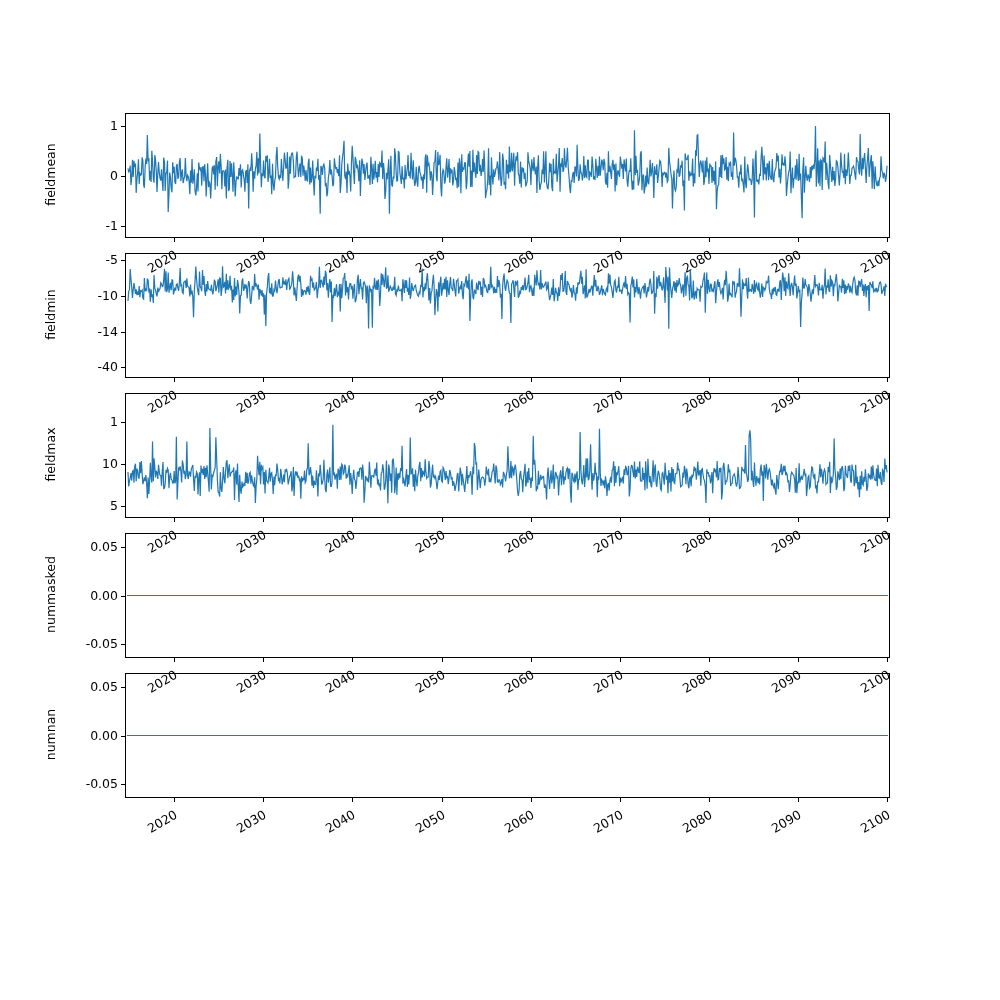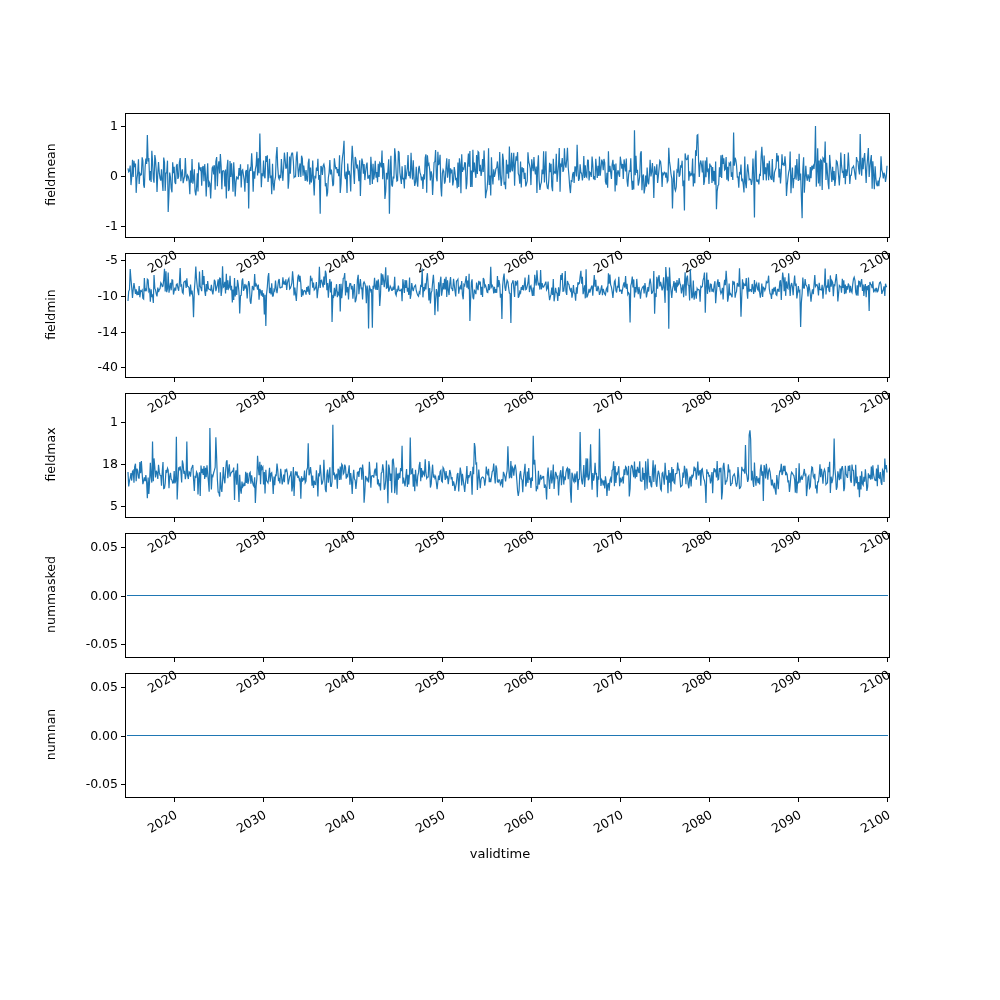--- a/index.html
+++ b/index.html
@@ -145,21 +145,21 @@
       <div class="tickmark" style="left: 887.325px; top: 378px; width: 1px; height: 4px;"></div>
       <div class="xtick" style="left: 827.325px; width: 62px; top: 386px;">2100</div>
       <div class="panel" style="left: 125px; top: 393px; width: 765px; height: 125px;">
         <svg viewBox="0 0 765 125" preserveAspectRatio="none">
           <path d="M 2.0 79.30 L 2.7 93.92 L 3.5 88.06 L 4.2 85.46 L 5.0 80.26 L 5.7 87.98 L 6.5 78.68 L 7.2 77.69 L 8.0 90.27 L 8.7 74.06 L 9.5 70.82 L 10.2 88.68 L 11.0 75.76 L 11.7 78.20 L 12.5 85.33 L 13.2 85.44 L 13.9 69.14 L 14.7 80.49 L 15.4 68.25 L 16.2 80.73 L 16.9 91.63 L 17.7 88.32 L 18.4 84.70 L 19.2 88.62 L 19.9 82.44 L 20.7 89.95 L 21.4 105.83 L 22.2 84.84 L 22.9 101.50 L 23.7 87.82 L 24.4 69.98 L 25.2 84.46 L 25.9 89.99 L 26.6 48.28 L 27.4 88.76 L 28.1 65.46 L 28.9 74.51 L 29.6 84.91 L 30.4 78.05 L 31.1 80.12 L 31.9 86.29 L 32.6 71.88 L 33.4 79.40 L 34.1 82.67 L 34.9 82.80 L 35.6 93.16 L 36.4 78.00 L 37.1 69.21 L 37.8 96.13 L 38.6 95.75 L 39.3 91.00 L 40.1 77.16 L 40.8 80.29 L 41.6 75.50 L 42.3 77.43 L 43.1 95.69 L 43.8 83.60 L 44.6 80.19 L 45.3 86.64 L 46.1 87.44 L 46.8 90.41 L 47.6 90.21 L 48.3 78.21 L 49.0 90.81 L 49.8 88.47 L 50.5 43.50 L 51.3 107.18 L 52.0 90.62 L 52.8 74.56 L 53.5 76.53 L 54.3 73.54 L 55.0 78.25 L 55.8 89.98 L 56.5 67.55 L 57.3 71.48 L 58.0 81.06 L 58.8 78.11 L 59.5 86.60 L 60.3 81.36 L 61.0 48.19 L 61.7 82.39 L 62.5 86.42 L 63.2 79.12 L 64.0 79.89 L 64.7 84.06 L 65.5 75.80 L 66.2 74.33 L 67.0 72.09 L 67.7 86.44 L 68.5 98.49 L 69.2 83.21 L 70.0 85.37 L 70.7 79.15 L 71.5 80.91 L 72.2 102.23 L 72.9 85.72 L 73.7 79.60 L 74.4 103.59 L 75.2 72.80 L 75.9 80.51 L 76.7 76.15 L 77.4 82.34 L 78.2 73.25 L 78.9 86.27 L 79.7 74.94 L 80.4 84.50 L 81.2 72.38 L 81.9 80.87 L 82.7 89.63 L 83.4 99.27 L 84.1 34.57 L 84.9 75.54 L 85.6 96.94 L 86.4 82.85 L 87.1 83.79 L 87.9 80.05 L 88.6 77.66 L 89.4 74.62 L 90.1 43.87 L 90.9 65.59 L 91.6 86.35 L 92.4 99.63 L 93.1 99.99 L 93.9 104.22 L 94.6 79.56 L 95.4 96.24 L 96.1 99.53 L 96.8 88.90 L 97.6 74.14 L 98.3 85.52 L 99.1 90.74 L 99.8 79.18 L 100.6 69.08 L 101.3 67.25 L 102.1 85.66 L 102.8 77.10 L 103.6 71.55 L 104.3 84.04 L 105.1 80.31 L 105.8 79.75 L 106.6 78.49 L 107.3 78.52 L 108.0 74.83 L 108.8 107.59 L 109.5 81.48 L 110.3 77.63 L 111.0 92.14 L 111.8 70.71 L 112.5 92.18 L 113.3 109.75 L 114.0 82.17 L 114.8 97.16 L 115.5 101.29 L 116.3 88.90 L 117.0 94.42 L 117.8 93.12 L 118.5 90.21 L 119.2 93.55 L 120.0 79.01 L 120.7 90.41 L 121.5 79.98 L 122.2 91.19 L 123.0 88.15 L 123.7 80.74 L 124.5 79.59 L 125.2 91.07 L 126.0 82.69 L 126.7 88.29 L 127.5 92.53 L 128.2 93.73 L 129.0 84.55 L 129.7 110.64 L 130.5 93.23 L 131.2 86.19 L 131.9 62.69 L 132.7 75.06 L 133.4 82.52 L 134.2 68.77 L 134.9 91.61 L 135.7 71.99 L 136.4 75.97 L 137.2 74.37 L 137.9 91.89 L 138.7 79.22 L 139.4 101.19 L 140.2 77.08 L 140.9 87.97 L 141.7 89.21 L 142.4 90.41 L 143.1 83.82 L 143.9 75.07 L 144.6 89.12 L 145.4 80.74 L 146.1 79.96 L 146.9 87.44 L 147.6 101.68 L 148.4 83.77 L 149.1 92.73 L 149.9 82.50 L 150.6 82.74 L 151.4 70.70 L 152.1 76.74 L 152.9 88.50 L 153.6 85.23 L 154.3 90.84 L 155.1 76.11 L 155.8 81.91 L 156.6 91.91 L 157.3 88.12 L 158.1 81.94 L 158.8 89.62 L 159.6 76.58 L 160.3 78.31 L 161.1 76.85 L 161.8 80.73 L 162.6 91.96 L 163.3 88.35 L 164.1 83.70 L 164.8 82.47 L 165.6 78.46 L 166.3 98.94 L 167.0 94.25 L 167.8 74.16 L 168.5 103.72 L 169.3 84.07 L 170.0 78.70 L 170.8 81.67 L 171.5 78.80 L 172.3 85.32 L 173.0 82.81 L 173.8 87.34 L 174.5 85.57 L 175.3 106.32 L 176.0 83.72 L 176.8 89.19 L 177.5 85.43 L 178.2 87.60 L 179.0 77.71 L 179.7 90.14 L 180.5 88.58 L 181.2 77.46 L 182.0 75.00 L 182.7 50.12 L 183.5 82.54 L 184.2 80.69 L 185.0 74.35 L 185.7 80.95 L 186.5 93.13 L 187.2 82.95 L 188.0 95.50 L 188.7 88.12 L 189.4 91.61 L 190.2 91.96 L 190.9 77.42 L 191.7 86.61 L 192.4 104.09 L 193.2 80.52 L 193.9 83.69 L 194.7 71.87 L 195.4 80.43 L 196.2 92.06 L 196.9 90.51 L 197.7 86.74 L 198.4 66.81 L 199.2 85.38 L 199.9 97.27 L 200.7 99.78 L 201.4 81.68 L 202.1 76.70 L 202.9 90.12 L 203.6 83.68 L 204.4 74.47 L 205.1 93.64 L 205.9 93.78 L 206.6 88.88 L 207.4 31.38 L 208.1 81.64 L 208.9 80.75 L 209.6 87.01 L 210.4 82.80 L 211.1 81.06 L 211.9 96.35 L 212.6 75.96 L 213.3 77.52 L 214.1 87.31 L 214.8 73.67 L 215.6 87.13 L 216.3 71.31 L 217.1 72.63 L 217.8 81.44 L 218.6 80.12 L 219.3 71.80 L 220.1 74.28 L 220.8 86.03 L 221.6 82.38 L 222.3 83.66 L 223.1 77.91 L 223.8 72.39 L 224.5 92.09 L 225.3 80.32 L 226.0 87.22 L 226.8 101.64 L 227.5 86.28 L 228.3 77.05 L 229.0 86.11 L 229.8 87.85 L 230.5 96.59 L 231.3 88.39 L 232.0 79.57 L 232.8 79.20 L 233.5 84.31 L 234.3 75.74 L 235.0 75.22 L 235.8 75.50 L 236.5 87.23 L 237.2 71.62 L 238.0 79.79 L 238.7 110.51 L 239.5 98.97 L 240.2 83.42 L 241.0 85.45 L 241.7 87.94 L 242.5 86.01 L 243.2 89.92 L 244.0 68.93 L 244.7 79.53 L 245.5 95.21 L 246.2 83.38 L 247.0 82.90 L 247.7 83.15 L 248.4 84.98 L 249.2 78.08 L 249.9 75.88 L 250.7 82.96 L 251.4 69.52 L 252.2 91.89 L 252.9 86.59 L 253.7 93.75 L 254.4 90.76 L 255.2 97.96 L 255.9 80.46 L 256.7 79.45 L 257.4 71.42 L 258.2 77.31 L 258.9 97.21 L 259.6 95.56 L 260.4 87.63 L 261.1 67.58 L 261.9 88.07 L 262.6 111.02 L 263.4 71.65 L 264.1 75.85 L 264.9 88.29 L 265.6 80.73 L 266.4 100.29 L 267.1 67.54 L 267.9 65.71 L 268.6 73.84 L 269.4 100.72 L 270.1 92.56 L 270.9 74.83 L 271.6 102.25 L 272.3 80.89 L 273.1 87.03 L 273.8 80.05 L 274.6 85.55 L 275.3 75.12 L 276.1 78.45 L 276.8 52.53 L 277.6 91.11 L 278.3 84.94 L 279.1 90.08 L 279.8 93.80 L 280.6 83.53 L 281.3 76.32 L 282.1 94.41 L 282.8 82.00 L 283.5 91.83 L 284.3 81.06 L 285.0 44.18 L 285.8 81.08 L 286.5 80.53 L 287.3 75.47 L 288.0 94.20 L 288.8 81.64 L 289.5 98.90 L 290.3 76.95 L 291.0 86.68 L 291.8 94.05 L 292.5 83.52 L 293.3 79.94 L 294.0 72.49 L 294.7 69.03 L 295.5 88.59 L 296.2 75.32 L 297.0 84.77 L 297.7 77.84 L 298.5 81.22 L 299.2 82.54 L 300.0 66.27 L 300.7 79.96 L 301.5 85.68 L 302.2 84.39 L 303.0 84.36 L 303.7 68.10 L 304.5 74.96 L 305.2 95.10 L 306.0 91.44 L 306.7 79.75 L 307.4 71.82 L 308.2 84.87 L 308.9 82.90 L 309.7 85.51 L 310.4 83.84 L 311.2 90.47 L 311.9 96.85 L 312.7 88.97 L 313.4 82.83 L 314.2 87.45 L 314.9 79.07 L 315.7 77.68 L 316.4 88.44 L 317.2 89.35 L 317.9 74.56 L 318.6 75.81 L 319.4 80.72 L 320.1 87.42 L 320.9 78.28 L 321.6 84.96 L 322.4 84.08 L 323.1 91.64 L 323.9 84.96 L 324.6 77.25 L 325.4 80.29 L 326.1 86.76 L 326.9 84.27 L 327.6 93.38 L 328.4 88.73 L 329.1 91.81 L 329.8 98.47 L 330.6 93.97 L 331.3 90.32 L 332.1 81.84 L 332.8 80.32 L 333.6 98.94 L 334.3 86.64 L 335.1 74.85 L 335.8 79.40 L 336.6 92.94 L 337.3 81.06 L 338.1 87.35 L 338.8 92.70 L 339.6 99.49 L 340.3 90.84 L 341.1 84.34 L 341.8 73.26 L 342.5 91.29 L 343.3 82.62 L 344.0 84.28 L 344.8 82.18 L 345.5 78.35 L 346.3 84.69 L 347.0 102.31 L 347.8 74.05 L 348.5 81.56 L 349.3 49.84 L 350.0 53.93 L 350.8 71.03 L 351.5 70.46 L 352.3 97.58 L 353.0 87.43 L 353.7 76.85 L 354.5 86.59 L 355.2 95.68 L 356.0 86.88 L 356.7 84.92 L 357.5 84.25 L 358.2 84.81 L 359.0 86.35 L 359.7 93.18 L 360.5 87.42 L 361.2 73.76 L 362.0 80.42 L 362.7 81.73 L 363.5 75.96 L 364.2 89.56 L 364.9 86.72 L 365.7 89.62 L 366.4 84.62 L 367.2 78.84 L 367.9 77.96 L 368.7 70.58 L 369.4 81.58 L 370.2 90.88 L 370.9 72.69 L 371.7 75.77 L 372.4 89.10 L 373.2 89.68 L 373.9 87.13 L 374.7 87.46 L 375.4 92.12 L 376.2 90.27 L 376.9 86.40 L 377.6 94.89 L 378.4 79.12 L 379.1 81.17 L 379.9 84.10 L 380.6 88.87 L 381.4 81.66 L 382.1 78.07 L 382.9 53.07 L 383.6 72.71 L 384.4 84.94 L 385.1 84.27 L 385.9 68.06 L 386.6 85.65 L 387.4 74.29 L 388.1 75.69 L 388.8 82.95 L 389.6 74.89 L 390.3 71.68 L 391.1 77.91 L 391.8 87.09 L 392.6 98.63 L 393.3 103.68 L 394.1 98.32 L 394.8 82.10 L 395.6 78.23 L 396.3 85.87 L 397.1 87.44 L 397.8 99.85 L 398.6 84.30 L 399.3 78.89 L 400.1 70.86 L 400.8 94.03 L 401.5 90.31 L 402.3 78.78 L 403.0 90.49 L 403.8 75.18 L 404.5 86.55 L 405.3 85.94 L 406.0 95.59 L 406.8 84.64 L 407.5 88.46 L 408.3 42.54 L 409.0 71.74 L 409.8 66.91 L 410.5 78.04 L 411.3 98.92 L 412.0 94.75 L 412.7 95.70 L 413.5 78.13 L 414.2 92.15 L 415.0 88.09 L 415.7 82.13 L 416.5 86.35 L 417.2 85.53 L 418.0 83.76 L 418.7 83.86 L 419.5 95.47 L 420.2 91.97 L 421.0 95.42 L 421.7 107.20 L 422.5 82.14 L 423.2 74.67 L 423.9 85.91 L 424.7 96.43 L 425.4 85.63 L 426.2 77.54 L 426.9 90.95 L 427.7 85.36 L 428.4 71.76 L 429.2 96.45 L 429.9 87.48 L 430.7 79.15 L 431.4 81.18 L 432.2 85.22 L 432.9 84.06 L 433.7 103.12 L 434.4 89.30 L 435.2 80.91 L 435.9 77.47 L 436.6 92.71 L 437.4 83.06 L 438.1 73.43 L 438.9 92.06 L 439.6 83.77 L 440.4 87.59 L 441.1 79.83 L 441.9 76.14 L 442.6 75.11 L 443.4 86.68 L 444.1 76.16 L 444.9 76.62 L 445.6 98.99 L 446.4 110.39 L 447.1 79.96 L 447.8 82.13 L 448.6 88.19 L 449.3 89.49 L 450.1 80.91 L 450.8 89.60 L 451.6 82.40 L 452.3 78.62 L 453.1 97.54 L 453.8 86.83 L 454.6 86.49 L 455.3 38.51 L 456.1 76.55 L 456.8 87.79 L 457.6 91.97 L 458.3 83.30 L 459.0 72.11 L 459.8 94.40 L 460.5 85.01 L 461.3 65.26 L 462.0 84.87 L 462.8 65.58 L 463.5 87.72 L 464.3 85.96 L 465.0 77.42 L 465.8 51.17 L 466.5 78.71 L 467.3 97.21 L 468.0 80.40 L 468.8 88.11 L 469.5 84.21 L 470.3 69.90 L 471.0 81.21 L 471.7 80.91 L 472.5 105.02 L 473.2 83.73 L 474.0 87.11 L 474.7 35.36 L 475.5 80.49 L 476.2 93.46 L 477.0 87.21 L 477.7 88.56 L 478.5 92.95 L 479.2 87.71 L 480.0 96.03 L 480.7 83.71 L 481.5 89.92 L 482.2 103.50 L 482.9 92.40 L 483.7 90.53 L 484.4 98.23 L 485.2 87.48 L 485.9 85.53 L 486.7 90.14 L 487.4 77.62 L 488.2 76.45 L 488.9 68.39 L 489.7 93.62 L 490.4 73.14 L 491.2 90.42 L 491.9 80.48 L 492.7 81.57 L 493.4 77.92 L 494.1 73.35 L 494.9 93.71 L 495.6 85.07 L 496.4 89.71 L 497.1 87.16 L 497.9 84.05 L 498.6 91.03 L 499.4 76.54 L 500.1 82.36 L 500.9 73.68 L 501.6 74.58 L 502.4 82.63 L 503.1 80.65 L 503.9 73.07 L 504.6 104.08 L 505.4 96.31 L 506.1 76.33 L 506.8 72.71 L 507.6 73.25 L 508.3 79.55 L 509.1 84.61 L 509.8 68.75 L 510.6 85.84 L 511.3 76.80 L 512.1 84.22 L 512.8 74.08 L 513.6 77.48 L 514.3 80.36 L 515.1 68.38 L 515.8 88.11 L 516.6 88.62 L 517.3 88.63 L 518.0 74.64 L 518.8 87.21 L 519.5 80.30 L 520.3 97.87 L 521.0 68.43 L 521.8 81.96 L 522.5 96.29 L 523.3 65.80 L 524.0 80.01 L 524.8 89.83 L 525.5 83.46 L 526.3 92.58 L 527.0 94.83 L 527.8 80.21 L 528.5 67.43 L 529.2 89.48 L 530.0 75.91 L 530.7 71.69 L 531.5 91.21 L 532.2 94.34 L 533.0 82.72 L 533.7 78.00 L 534.5 80.98 L 535.2 86.83 L 536.0 96.59 L 536.7 97.89 L 537.5 80.87 L 538.2 79.89 L 539.0 85.96 L 539.7 92.24 L 540.5 69.88 L 541.2 80.41 L 541.9 87.15 L 542.7 82.89 L 543.4 100.91 L 544.2 77.32 L 544.9 90.11 L 545.7 80.16 L 546.4 99.00 L 547.2 74.23 L 547.9 88.83 L 548.7 76.25 L 549.4 89.90 L 550.2 90.88 L 550.9 81.02 L 551.7 80.94 L 552.4 80.42 L 553.1 69.67 L 553.9 76.95 L 554.6 76.60 L 555.4 85.66 L 556.1 94.30 L 556.9 93.55 L 557.6 92.74 L 558.4 79.81 L 559.1 85.01 L 559.9 73.00 L 560.6 77.21 L 561.4 91.61 L 562.1 75.81 L 562.9 81.36 L 563.6 91.93 L 564.3 95.82 L 565.1 85.80 L 565.8 83.92 L 566.6 93.96 L 567.3 82.08 L 568.1 84.30 L 568.8 82.65 L 569.6 73.70 L 570.3 77.21 L 571.1 76.04 L 571.8 87.03 L 572.6 79.64 L 573.3 68.53 L 574.1 82.88 L 574.8 79.91 L 575.6 77.38 L 576.3 93.28 L 577.0 76.97 L 577.8 75.94 L 578.5 81.81 L 579.3 86.26 L 580.0 88.08 L 580.8 93.82 L 581.5 110.80 L 582.3 76.57 L 583.0 80.58 L 583.8 79.97 L 584.5 83.48 L 585.3 82.92 L 586.0 90.78 L 586.8 86.97 L 587.5 79.26 L 588.2 100.96 L 589.0 80.58 L 589.7 75.25 L 590.5 78.60 L 591.2 77.47 L 592.0 84.76 L 592.7 68.13 L 593.5 87.13 L 594.2 86.59 L 595.0 75.31 L 595.7 77.83 L 596.5 74.94 L 597.2 107.14 L 598.0 99.29 L 598.7 73.86 L 599.4 69.96 L 600.2 79.11 L 600.9 92.13 L 601.7 88.48 L 602.4 88.57 L 603.2 83.47 L 603.9 71.51 L 604.7 79.68 L 605.4 76.71 L 606.2 93.49 L 606.9 91.31 L 607.7 90.89 L 608.4 83.83 L 609.2 82.39 L 609.9 81.33 L 610.7 84.54 L 611.4 90.92 L 612.1 94.07 L 612.9 90.01 L 613.6 74.15 L 614.4 83.41 L 615.1 95.96 L 615.9 95.40 L 616.6 93.32 L 617.4 74.00 L 618.1 77.00 L 618.9 77.93 L 619.6 76.97 L 620.4 80.86 L 621.1 51.72 L 621.9 80.12 L 622.6 83.16 L 623.3 89.33 L 624.1 86.38 L 624.8 41.74 L 625.6 36.84 L 626.3 46.29 L 627.1 87.97 L 627.8 78.16 L 628.6 88.80 L 629.3 94.52 L 630.1 69.66 L 630.8 84.95 L 631.6 93.11 L 632.3 83.43 L 633.1 87.02 L 633.8 90.58 L 634.5 85.27 L 635.3 91.91 L 636.0 77.03 L 636.8 71.78 L 637.5 83.15 L 638.3 78.45 L 639.0 108.68 L 639.8 72.15 L 640.5 75.96 L 641.3 85.75 L 642.0 70.95 L 642.8 78.89 L 643.5 87.08 L 644.3 78.22 L 645.0 76.25 L 645.8 79.31 L 646.5 85.70 L 647.2 92.83 L 648.0 87.05 L 648.7 92.96 L 649.5 95.02 L 650.2 90.36 L 651.0 98.38 L 651.7 102.30 L 652.5 82.30 L 653.2 89.24 L 654.0 96.66 L 654.7 84.63 L 655.5 78.39 L 656.2 78.68 L 657.0 70.84 L 657.7 82.20 L 658.4 80.70 L 659.2 73.05 L 659.9 78.45 L 660.7 72.86 L 661.4 82.53 L 662.2 80.16 L 662.9 81.83 L 663.7 89.86 L 664.4 87.74 L 665.2 99.64 L 665.9 92.80 L 666.7 82.39 L 667.4 79.47 L 668.2 80.61 L 668.9 81.87 L 669.6 82.88 L 670.4 87.38 L 671.1 100.26 L 671.9 75.16 L 672.6 100.76 L 673.4 88.90 L 674.1 90.86 L 674.9 70.42 L 675.6 90.09 L 676.4 85.60 L 677.1 84.01 L 677.9 87.13 L 678.6 84.22 L 679.4 80.40 L 680.1 76.16 L 680.9 83.49 L 681.6 80.89 L 682.3 103.76 L 683.1 94.85 L 683.8 84.55 L 684.6 83.17 L 685.3 95.68 L 686.1 94.33 L 686.8 83.09 L 687.6 74.15 L 688.3 74.84 L 689.1 83.77 L 689.8 85.38 L 690.6 81.19 L 691.3 94.97 L 692.1 93.69 L 692.8 101.12 L 693.5 89.30 L 694.3 89.33 L 695.0 82.12 L 695.8 71.43 L 696.5 84.45 L 697.3 76.00 L 698.0 81.52 L 698.8 91.16 L 699.5 79.66 L 700.3 76.71 L 701.0 79.18 L 701.8 91.98 L 702.5 90.90 L 703.3 90.34 L 704.0 74.34 L 704.7 79.47 L 705.5 68.86 L 706.2 100.60 L 707.0 84.03 L 707.7 90.44 L 708.5 87.13 L 709.2 80.88 L 710.0 45.16 L 710.7 75.78 L 711.5 84.16 L 712.2 97.35 L 713.0 94.41 L 713.7 78.62 L 714.5 82.83 L 715.2 87.58 L 716.0 75.64 L 716.7 86.70 L 717.4 75.70 L 718.2 73.24 L 718.9 78.68 L 719.7 98.78 L 720.4 95.70 L 721.2 73.05 L 721.9 80.67 L 722.7 83.31 L 723.4 85.28 L 724.2 72.88 L 724.9 78.28 L 725.7 72.46 L 726.4 87.51 L 727.2 90.22 L 727.9 71.79 L 728.6 77.30 L 729.4 77.59 L 730.1 93.67 L 730.9 90.19 L 731.6 71.89 L 732.4 90.56 L 733.1 83.82 L 733.9 97.01 L 734.6 89.41 L 735.4 104.95 L 736.1 83.11 L 736.9 96.99 L 737.6 78.46 L 738.4 91.34 L 739.1 92.67 L 739.8 84.13 L 740.6 89.02 L 741.3 76.43 L 742.1 86.36 L 742.8 98.47 L 743.6 94.33 L 744.3 80.63 L 745.1 85.60 L 745.8 82.22 L 746.6 86.98 L 747.3 73.79 L 748.1 86.61 L 748.8 72.41 L 749.6 82.30 L 750.3 85.78 L 751.1 87.90 L 751.8 87.95 L 752.5 75.84 L 753.3 93.66 L 754.0 71.83 L 754.8 84.83 L 755.5 85.58 L 756.3 79.39 L 757.0 89.59 L 757.8 92.41 L 758.5 77.03 L 759.3 78.66 L 760.0 89.45 L 760.8 65.67 L 761.5 76.29 L 762.3 72.21 L 763.0 79.79" fill="none" stroke="#1f77b4" stroke-width="1.2" vector-effect="non-scaling-stroke"></path>
         </svg>
       </div>
       <div class="ylabel" style="width: 125px; left: 40px; top: 446.5px; margin-left: -52.5px;">fieldmax</div>
       <div class="ytick" style="left: 63px; width: 55px; top: 497.5px;">5</div>
       <div class="tickmark" style="left: 121px; top: 505.5px; width: 4px; height: 1px;"></div>
-      <div class="ytick" style="left: 63px; width: 55px; top: 455.833px;">18</div>
+      <div class="ytick" style="left: 63px; width: 55px; top: 455.833px;">10</div>
       <div class="tickmark" style="left: 121px; top: 463.833px; width: 4px; height: 1px;"></div>
       <div class="ytick" style="left: 63px; width: 55px; top: 414.167px;">1</div>
       <div class="tickmark" style="left: 121px; top: 422.167px; width: 4px; height: 1px;"></div>
       <div class="tickmark" style="left: 174.038px; top: 518px; width: 1px; height: 4px;"></div>
       <div class="xtick" style="left: 114.038px; width: 62px; top: 526px;">2020</div>
       <div class="tickmark" style="left: 263.199px; top: 518px; width: 1px; height: 4px;"></div>
       <div class="xtick" style="left: 203.199px; width: 62px; top: 526px;">2030</div>
       <div class="tickmark" style="left: 352.36px; top: 518px; width: 1px; height: 4px;"></div>
       <div class="xtick" style="left: 292.36px; width: 62px; top: 526px;">2040</div>
       <div class="tickmark" style="left: 441.521px; top: 518px; width: 1px; height: 4px;"></div>
@@ -228,14 +228,13 @@
       <div class="xtick" style="left: 470.682px; width: 62px; top: 806px;">2060</div>
       <div class="tickmark" style="left: 619.843px; top: 798px; width: 1px; height: 4px;"></div>
       <div class="xtick" style="left: 559.843px; width: 62px; top: 806px;">2070</div>
       <div class="tickmark" style="left: 709.003px; top: 798px; width: 1px; height: 4px;"></div>
       <div class="xtick" style="left: 649.003px; width: 62px; top: 806px;">2080</div>
       <div class="tickmark" style="left: 798.164px; top: 798px; width: 1px; height: 4px;"></div>
       <div class="xtick" style="left: 738.164px; width: 62px; top: 806px;">2090</div>
       <div class="tickmark" style="left: 887.325px; top: 798px; width: 1px; height: 4px;"></div>
       <div class="xtick" style="left: 827.325px; width: 62px; top: 806px;">2100</div>
     </div>
-  <div class="xlabel" id="xlabel-el" style="top:846px;">validtime</div>
 </div>
 
 </body></html>

